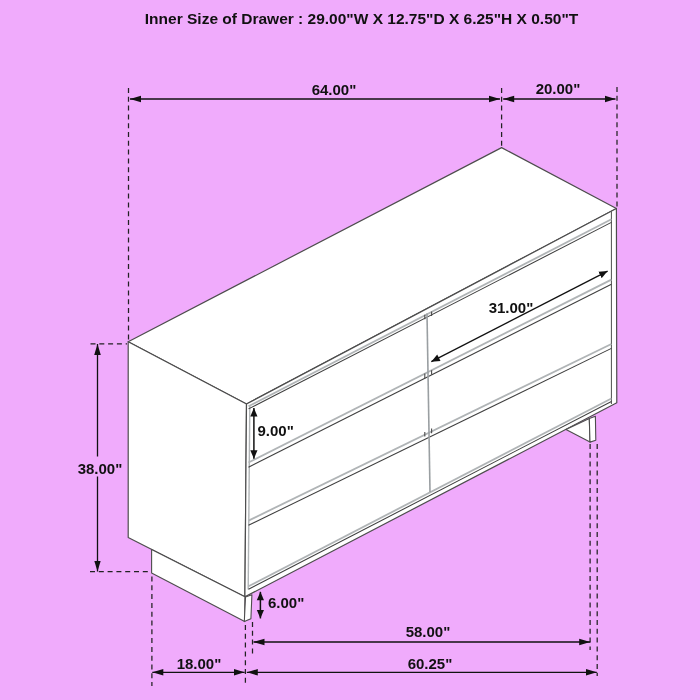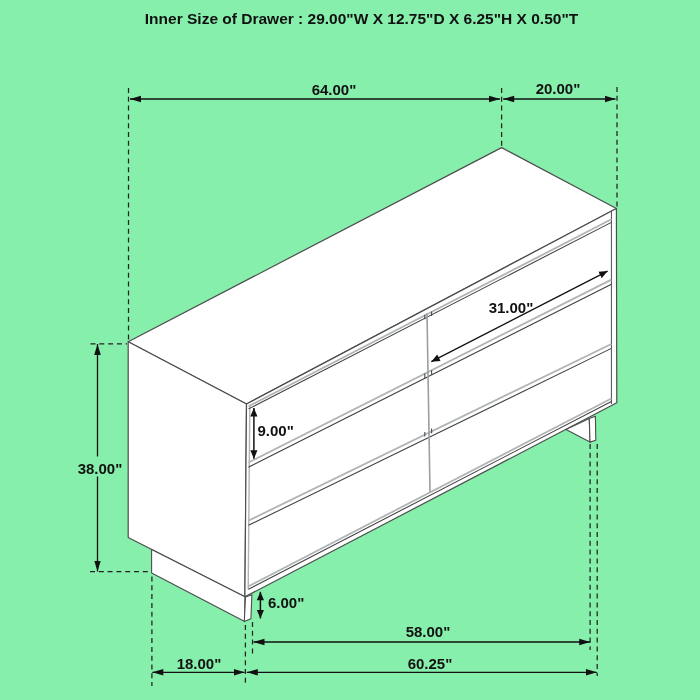--- a/index.html
+++ b/index.html
@@ -1,16 +1,16 @@
 <!DOCTYPE html>
 <html><head>
 <meta charset="utf-8">
 <style>
   html,body{margin:0;padding:0;background:#ffffff;}
-  .page{width:700px;height:700px;position:relative;background:#86efac;overflow:hidden;}
+  .page{width:700px;height:700px;position:relative;background:#f0abfc;overflow:hidden;}
   svg{position:absolute;left:0;top:0;}
   text{font-family:"Liberation Sans", sans-serif;font-weight:bold;fill:#111111;}
 </style>
 </head>
 <body>
 <div class="page">
 <svg width="700" height="700" viewBox="0 0 700 700">
   <defs>
     <marker id="ar" markerWidth="13" markerHeight="8" refX="11" refY="4" orient="auto" markerUnits="userSpaceOnUse">
       <path d="M0,0.7 L11,4 L0,7.3 Z" fill="#111"></path>

